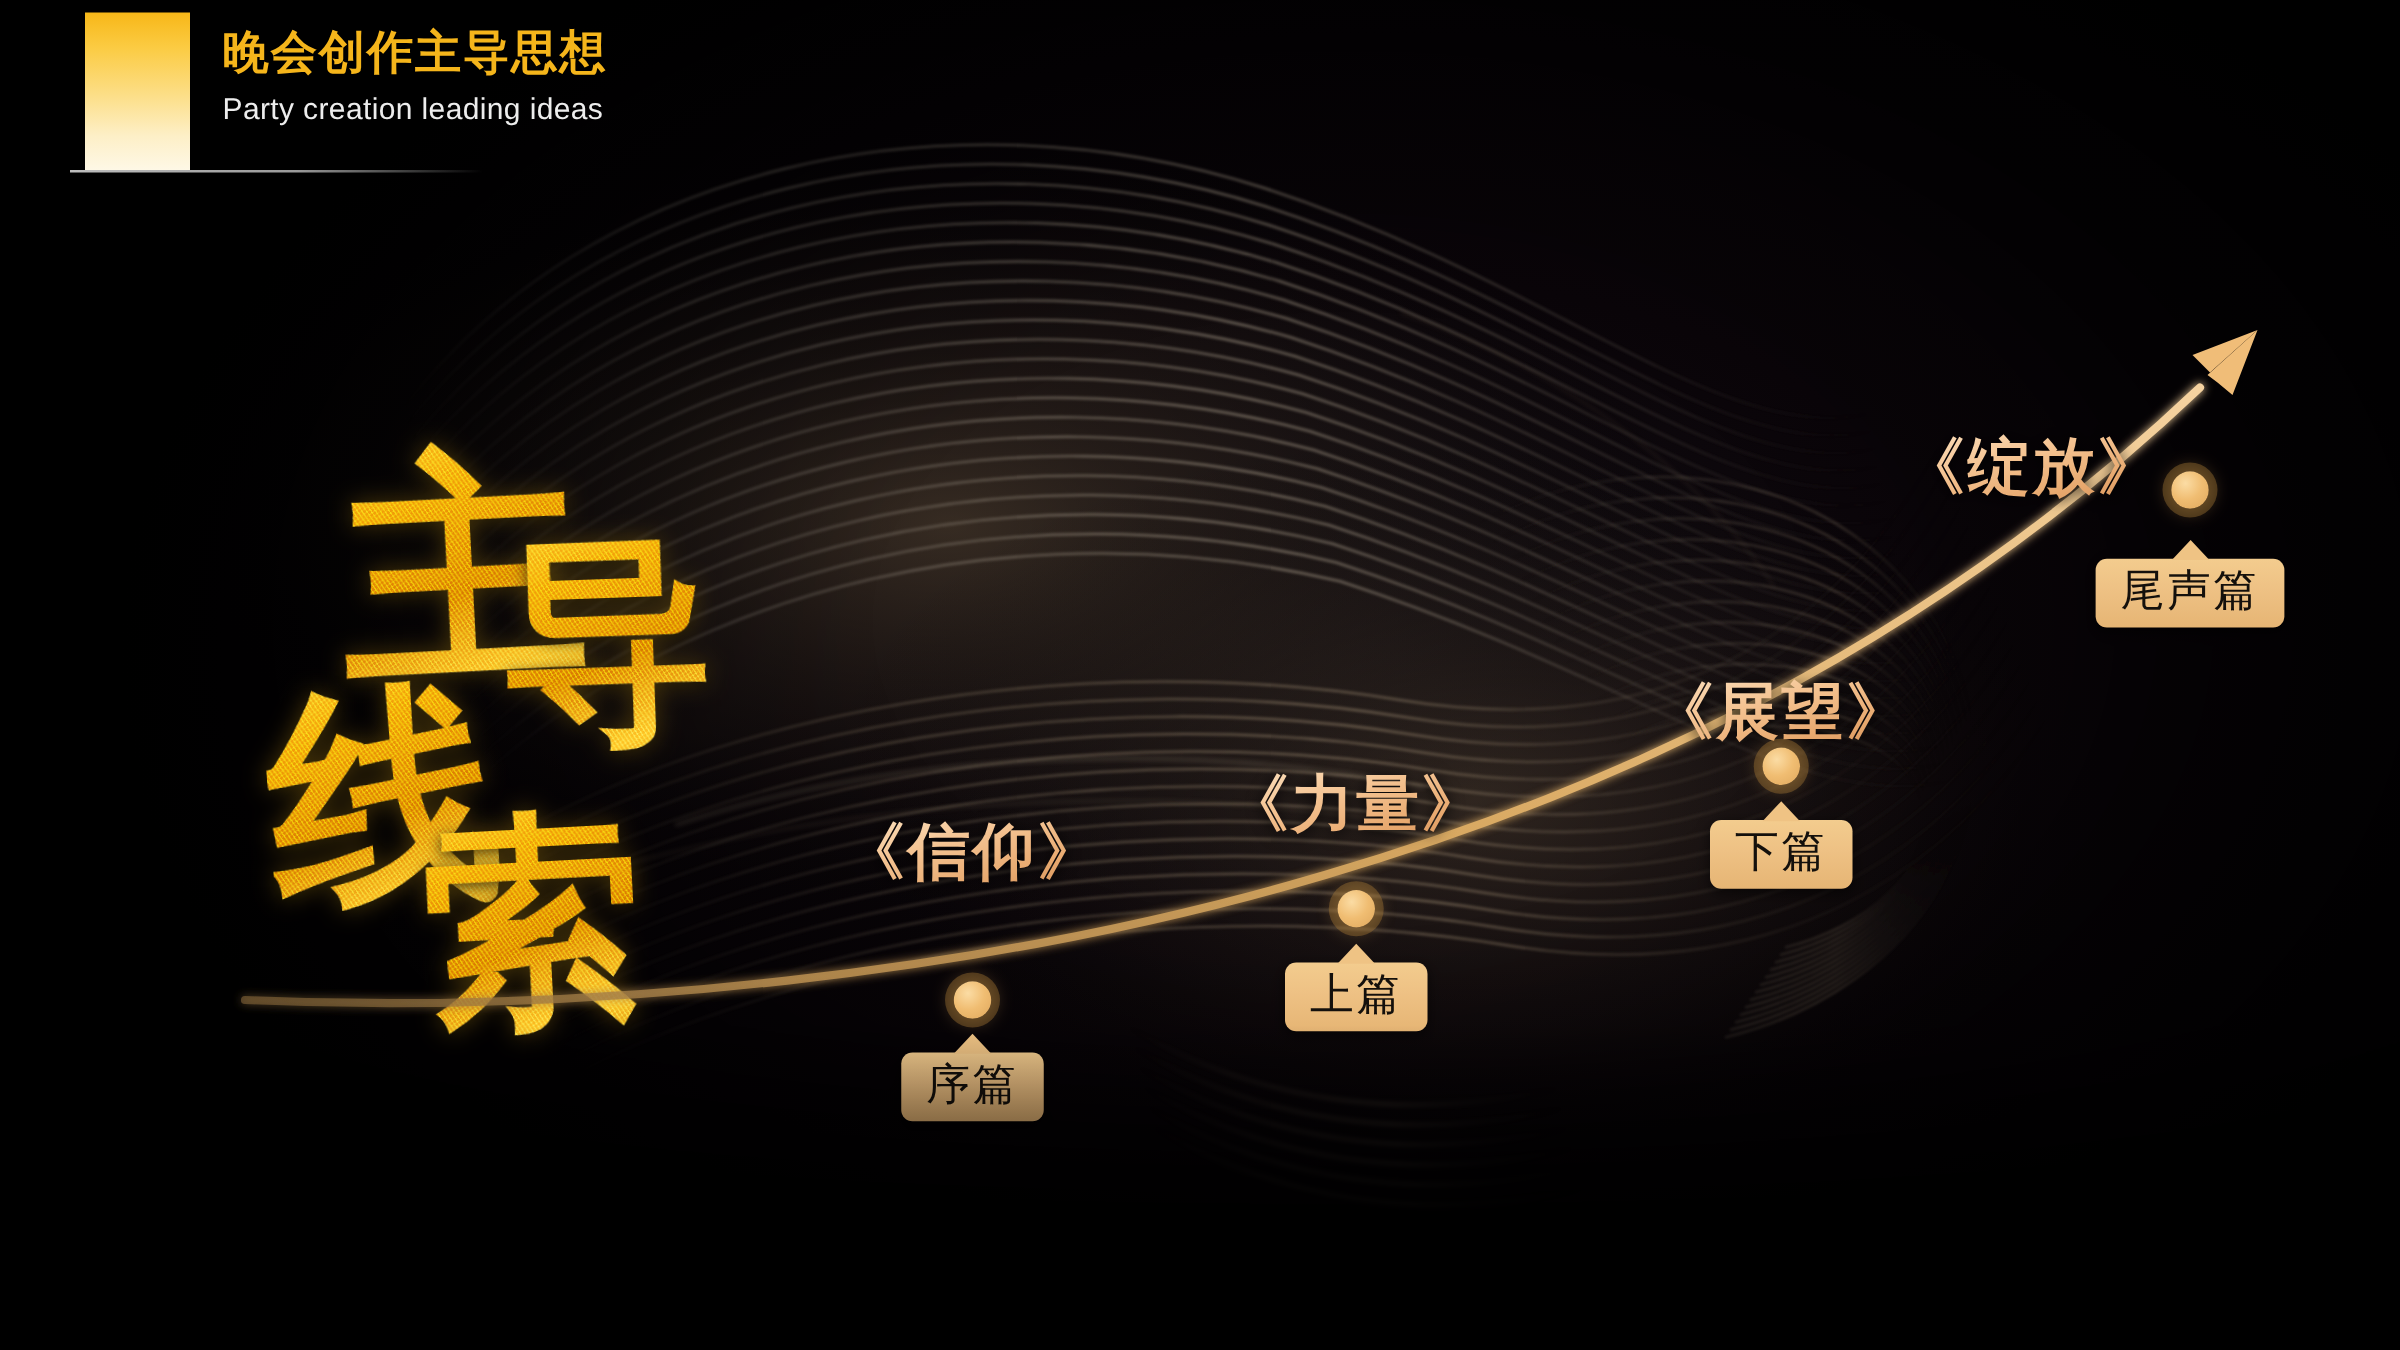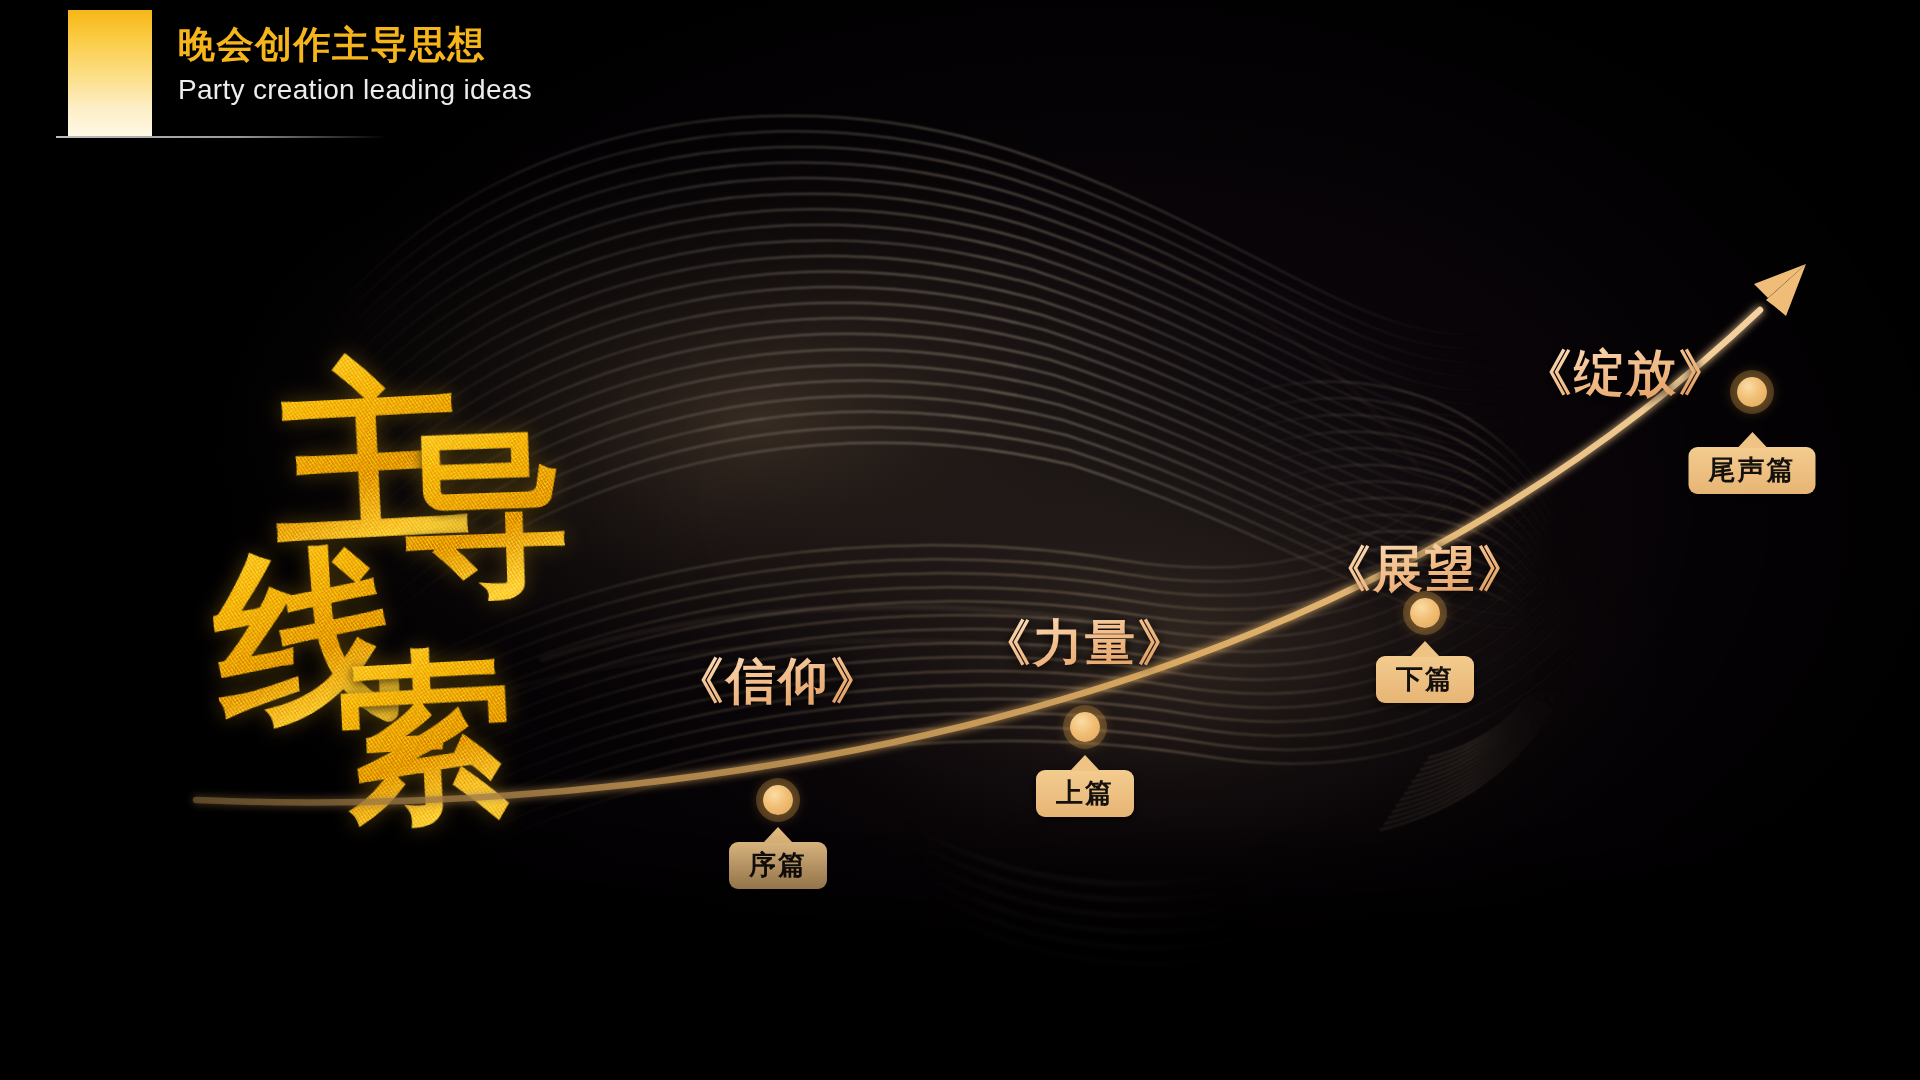--- a/index.html
+++ b/index.html
@@ -63,34 +63,34 @@
     width: 330px;
     height: 2px;
     background: linear-gradient(to right, #bdbdbd 0%, #9a9a9a 55%, rgba(150,150,150,0) 100%);
   }
   .header-texts {
     position: absolute;
     left: 122px;
     top: 16px;
   }
   .header-title {
-    font-family: Liberation Sans, sans-serif;
+    font-family: Liberation Mono, monospace;
     font-weight: 700;
     font-size: 37px;
     letter-spacing: 1.5px;
     color: #F5B51B;
     line-height: 1.25;
     text-shadow: 0 1px 0 rgba(0,0,0,0.6);
     white-space: nowrap;
   }
   .header-subtitle {
     margin-top: 6px;
     font-family: "Liberation Sans", "DejaVu Sans", sans-serif;
     font-weight: 400;
-    font-size: 28px;
+    font-size: 24px;
     letter-spacing: 0.3px;
     color: #EDEDED;
     white-space: nowrap;
   }
 
   
   .calligraphy {
     position: absolute;
     left: 225px;
     top: 365px;
@@ -151,22 +151,22 @@
     background: radial-gradient(circle at 38% 32%, #FBDCA4 0%, #F0BD72 48%, #DFA75C 100%);
     box-shadow: 0 0 0 7px rgba(173,125,55,0.38), 0 0 14px 4px rgba(231,176,96,0.30);
   }
   .ms-badge {
     position: absolute;
     transform: translateX(-50%);
     background: linear-gradient(to bottom, #F3CC8E 0%, #EEC184 45%, #E6B574 100%);
     border-radius: 9px;
     padding: 9px 20px 11px 20px;
     font-family: "DejaVu Serif", "Liberation Serif", serif;
-    font-weight: 700;
-    font-size: 27px;
+    font-weight: 400;
+    font-size: 35px;
     letter-spacing: 2px;
     color: #14100c;
     line-height: 1;
     white-space: nowrap;
     box-shadow: 0 3px 10px rgba(0,0,0,0.55);
   }
   .ms-badge::before {
     content: "";
     position: absolute;
     left: 50%;

